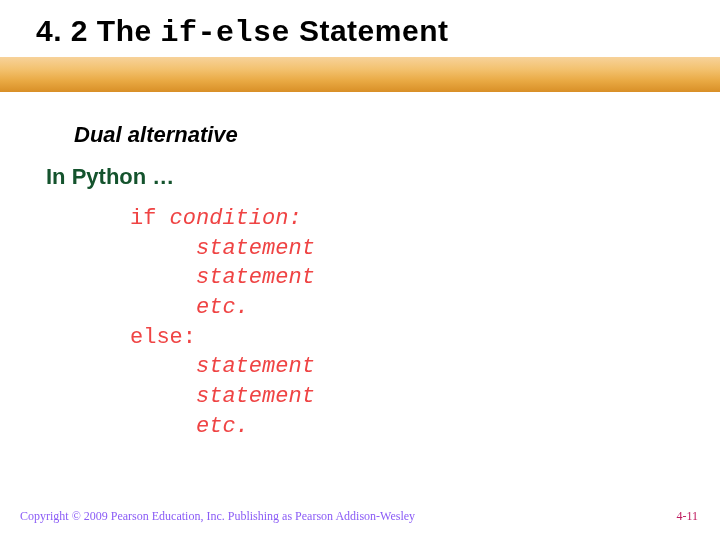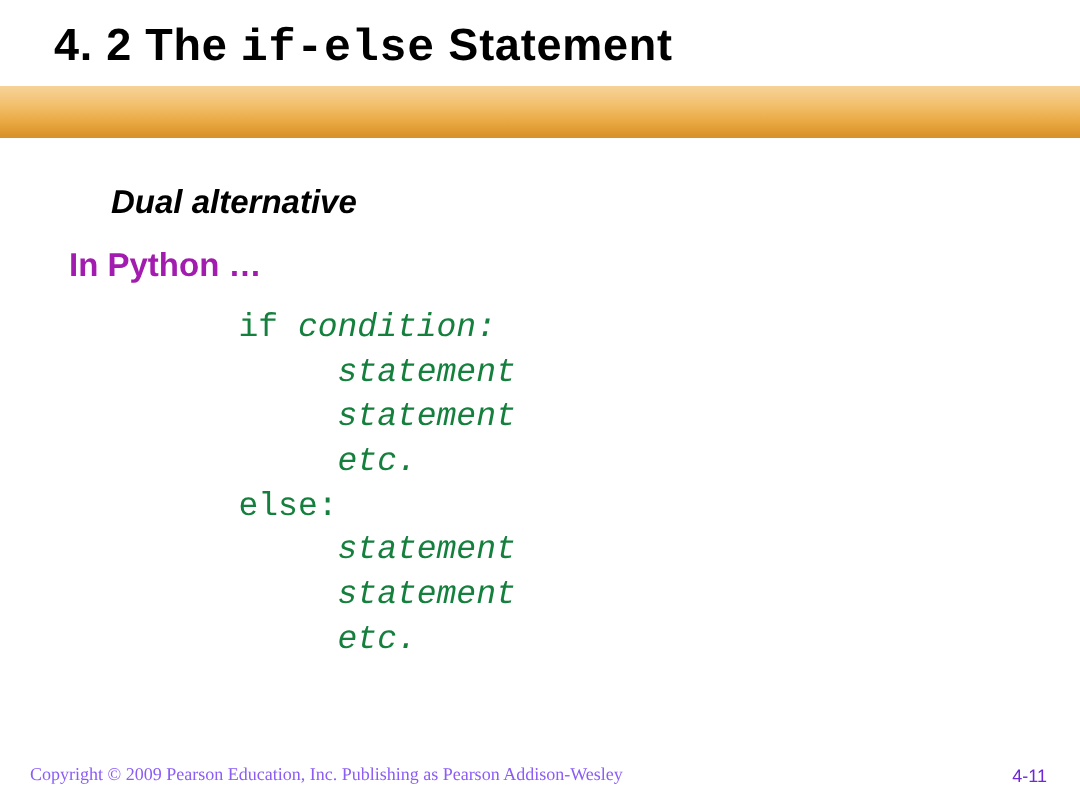--- a/index.html
+++ b/index.html
@@ -54,50 +54,49 @@
     font-style: italic;
     color: #000000;
     margin-left: 20px;
   }
   .lead {
     position: absolute;
     top: 164px;
     left: 46px;
     font-size: 22px;
     font-weight: bold;
-    color: #a21caf;
+    color: #14532d;
   }
   .code-block {
     position: absolute;
     top: 204px;
     left: 130px;
     font-family: "Courier New", Courier, monospace;
     font-size: 22px;
     line-height: 1.35;
-    color: #15803d;
+    color: #ef4444;
     white-space: pre;
-    margin-left: 29px;
   }
   .code-block .kw { font-weight: normal; }
   .code-block .em { font-style: italic; }
   .footer-left {
     position: absolute;
     bottom: 16px;
     left: 20px;
     font-family: "Times New Roman", Times, serif;
     font-size: 12px;
     color: #8b5cf6;
   }
   .footer-right {
     position: absolute;
     bottom: 16px;
     right: 22px;
-    font-family: Liberation Sans, sans-serif;
+    font-family: Liberation Serif, serif;
     font-size: 12px;
-    color: #6d28d9;
+    color: #be185d;
   }
 </style>
 </head>
 <body>
 
 <div class="slide">
 
   <div class="title-band"></div>
 
   <div class="title">

